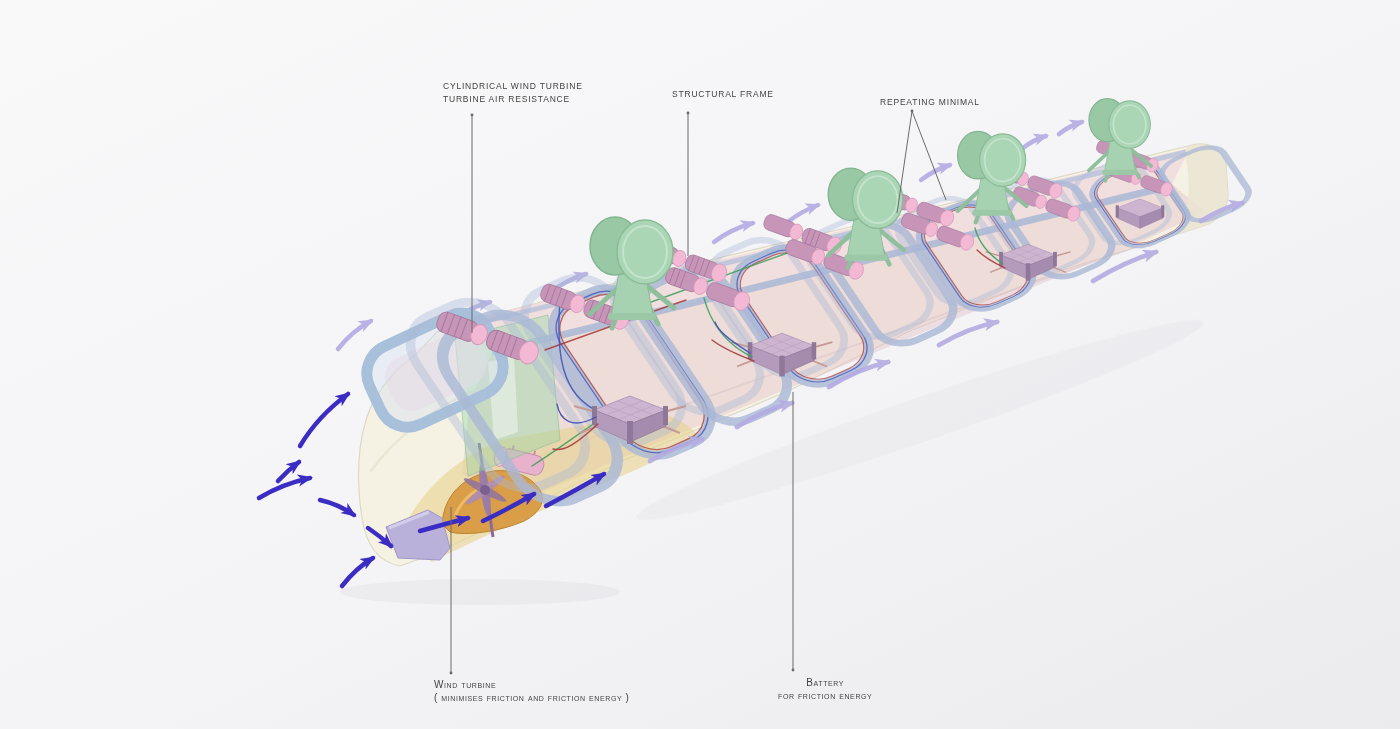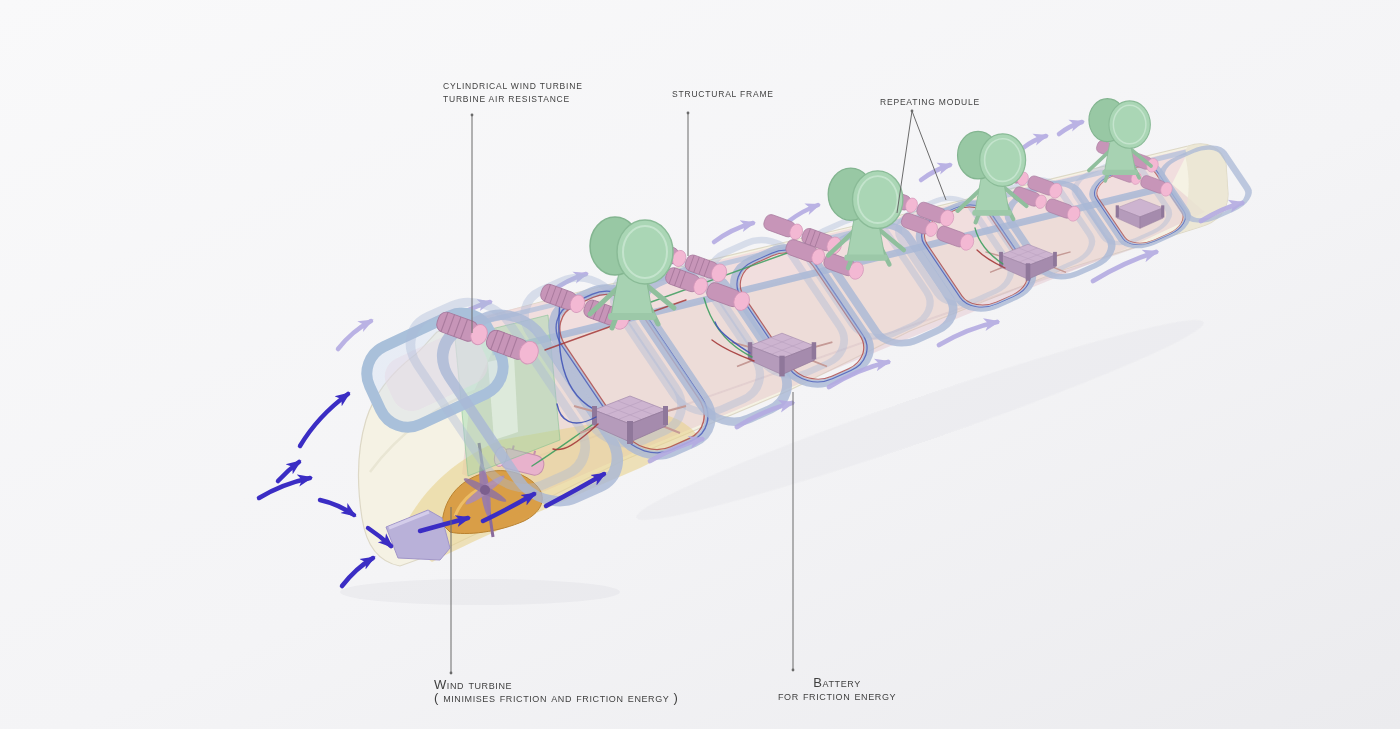--- a/index.html
+++ b/index.html
@@ -13,21 +13,21 @@
   .callout{
     position:absolute;
     color:#3f3f3f;
     font-size:8.5px;
     letter-spacing:.8px;
     font-variant:small-caps;
     line-height:13px;
     white-space:nowrap;
   }
   .callout span{display:block;}
-  .callout.lower{font-size:13px;letter-spacing:.6px;line-height:12.5px;}
+  .callout.lower{font-size:10px;letter-spacing:.6px;line-height:12.5px;}
 </style>
 </head>
 <body>
 
 <div class="canvas">
 
 <svg width="1400" height="729" viewBox="0 0 1400 729">
   <defs>
     <marker id="mh-dark" viewBox="0 0 10 8" refX="8" refY="4" markerWidth="3.4" markerHeight="3.4" orient="auto">
       <path d="M0,0 L10,4 L0,8 L2.6,4 Z" fill="#3b2dc4"></path>
@@ -377,21 +377,21 @@
 <div class="callout" style="left:443px;top:80px;">
   <span>CYLINDRICAL WIND TURBINE</span>
   <span>TURBINE AIR RESISTANCE</span>
 </div>
 
 <div class="callout" style="left:656px;top:88px;margin-left:16px;">
   <span>STRUCTURAL FRAME</span>
 </div>
 
 <div class="callout" style="left:880px;top:96px;">
-  <span>REPEATING MODULE</span>
+  <span>REPEATING MINIMAL</span>
 </div>
 
 <div class="callout lower" style="left:434px;top:679px;">
   <span>Wind turbine</span>
   <span>( minimises friction and friction energy )</span>
 </div>
 
 <div class="callout lower" style="left:778px;top:677px;text-align:center;">
   <span>Battery</span>
   <span>for friction energy</span>

